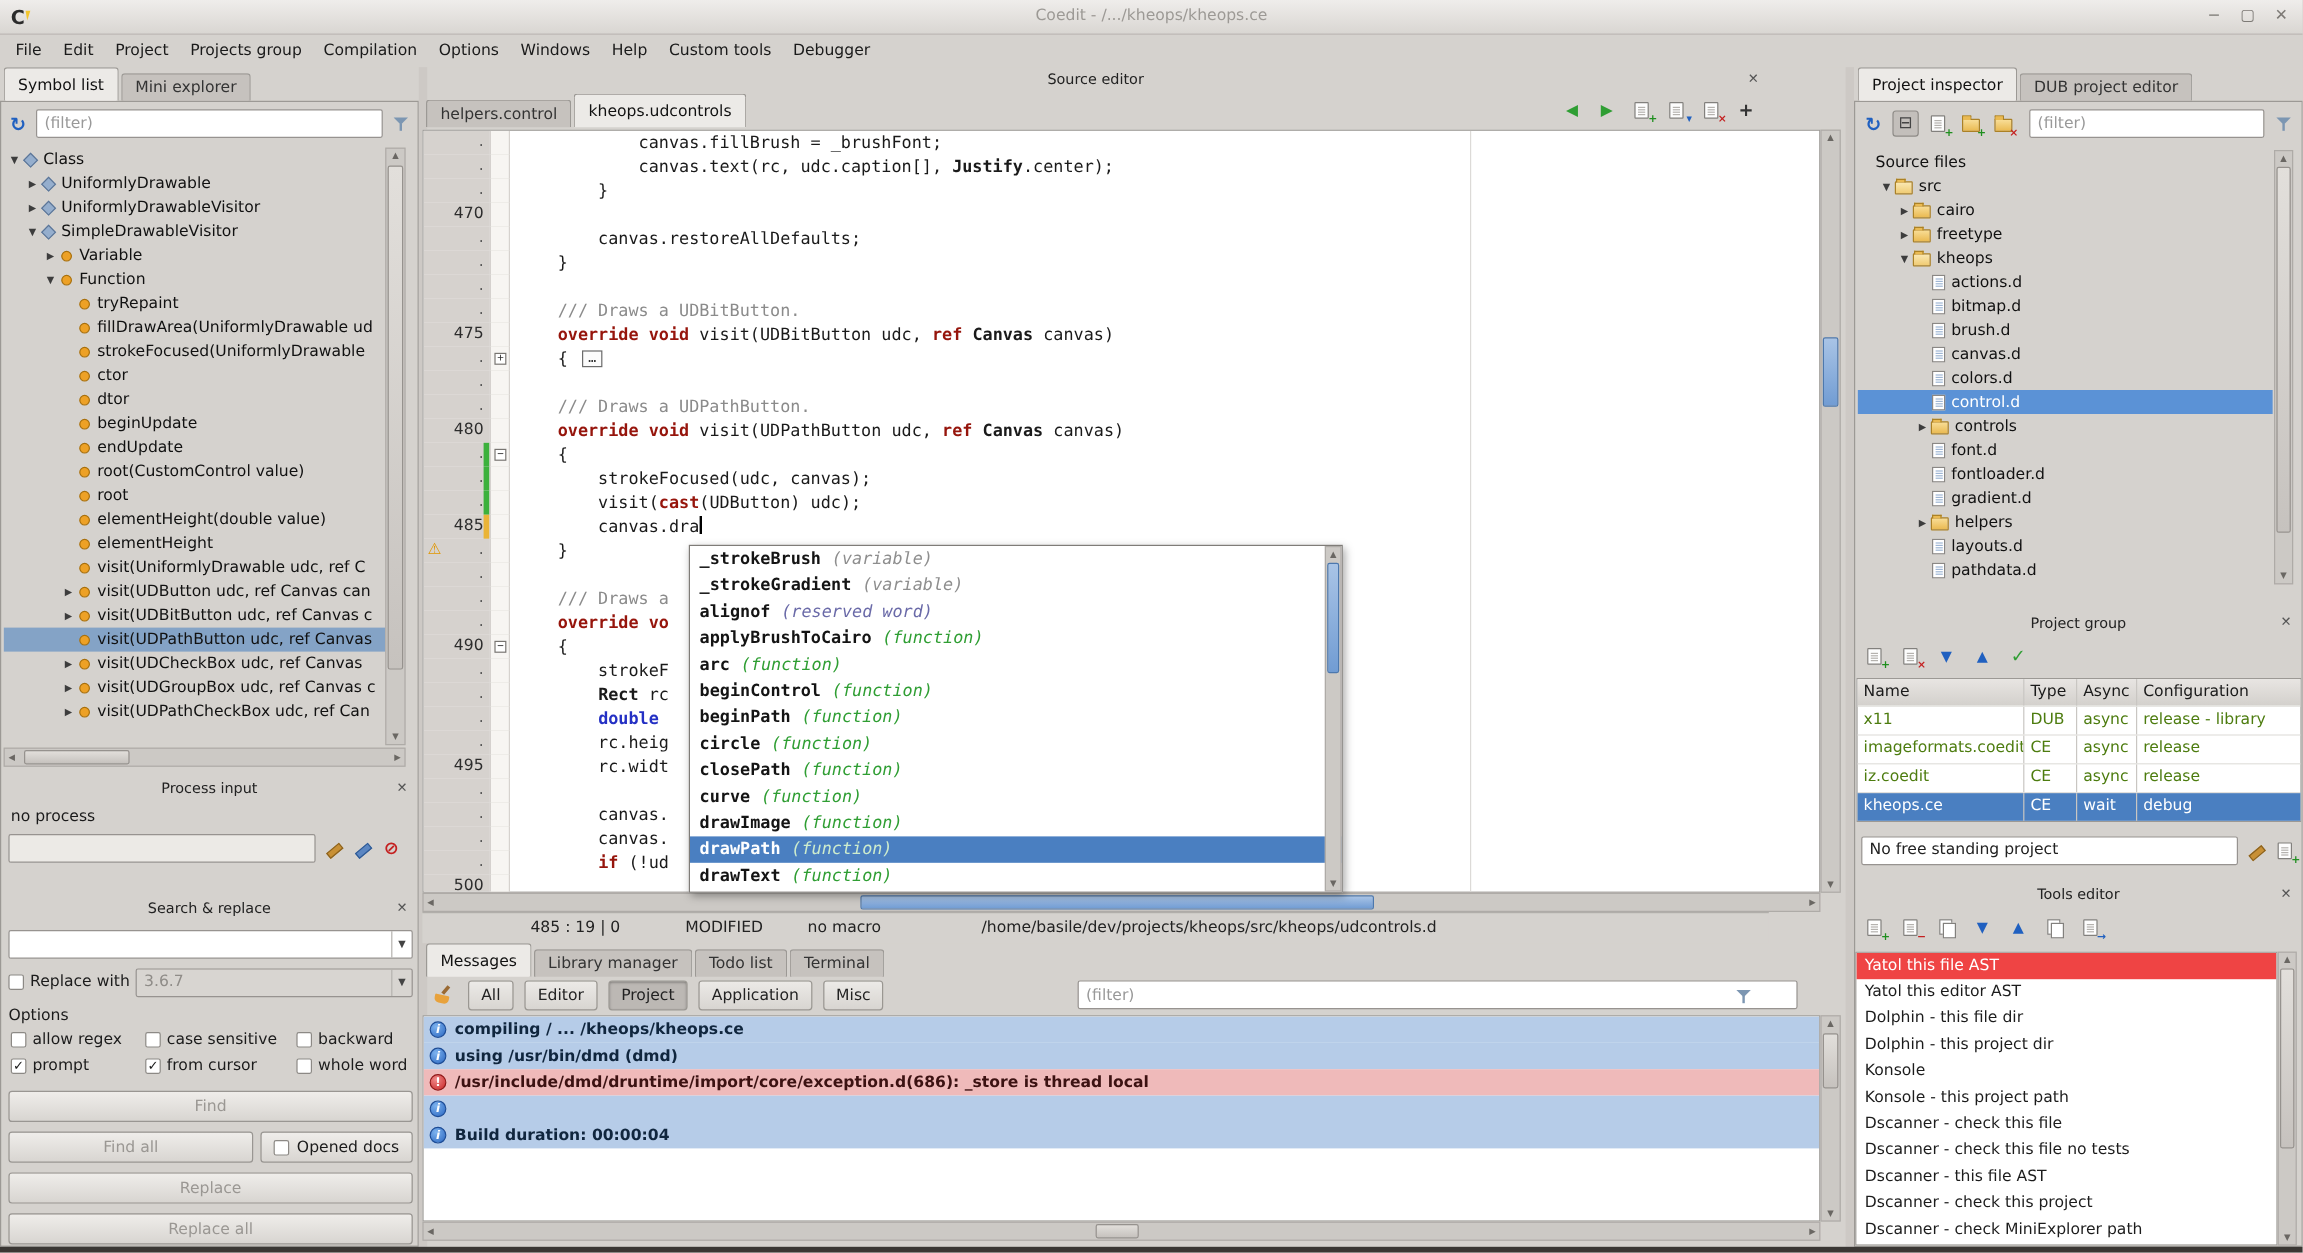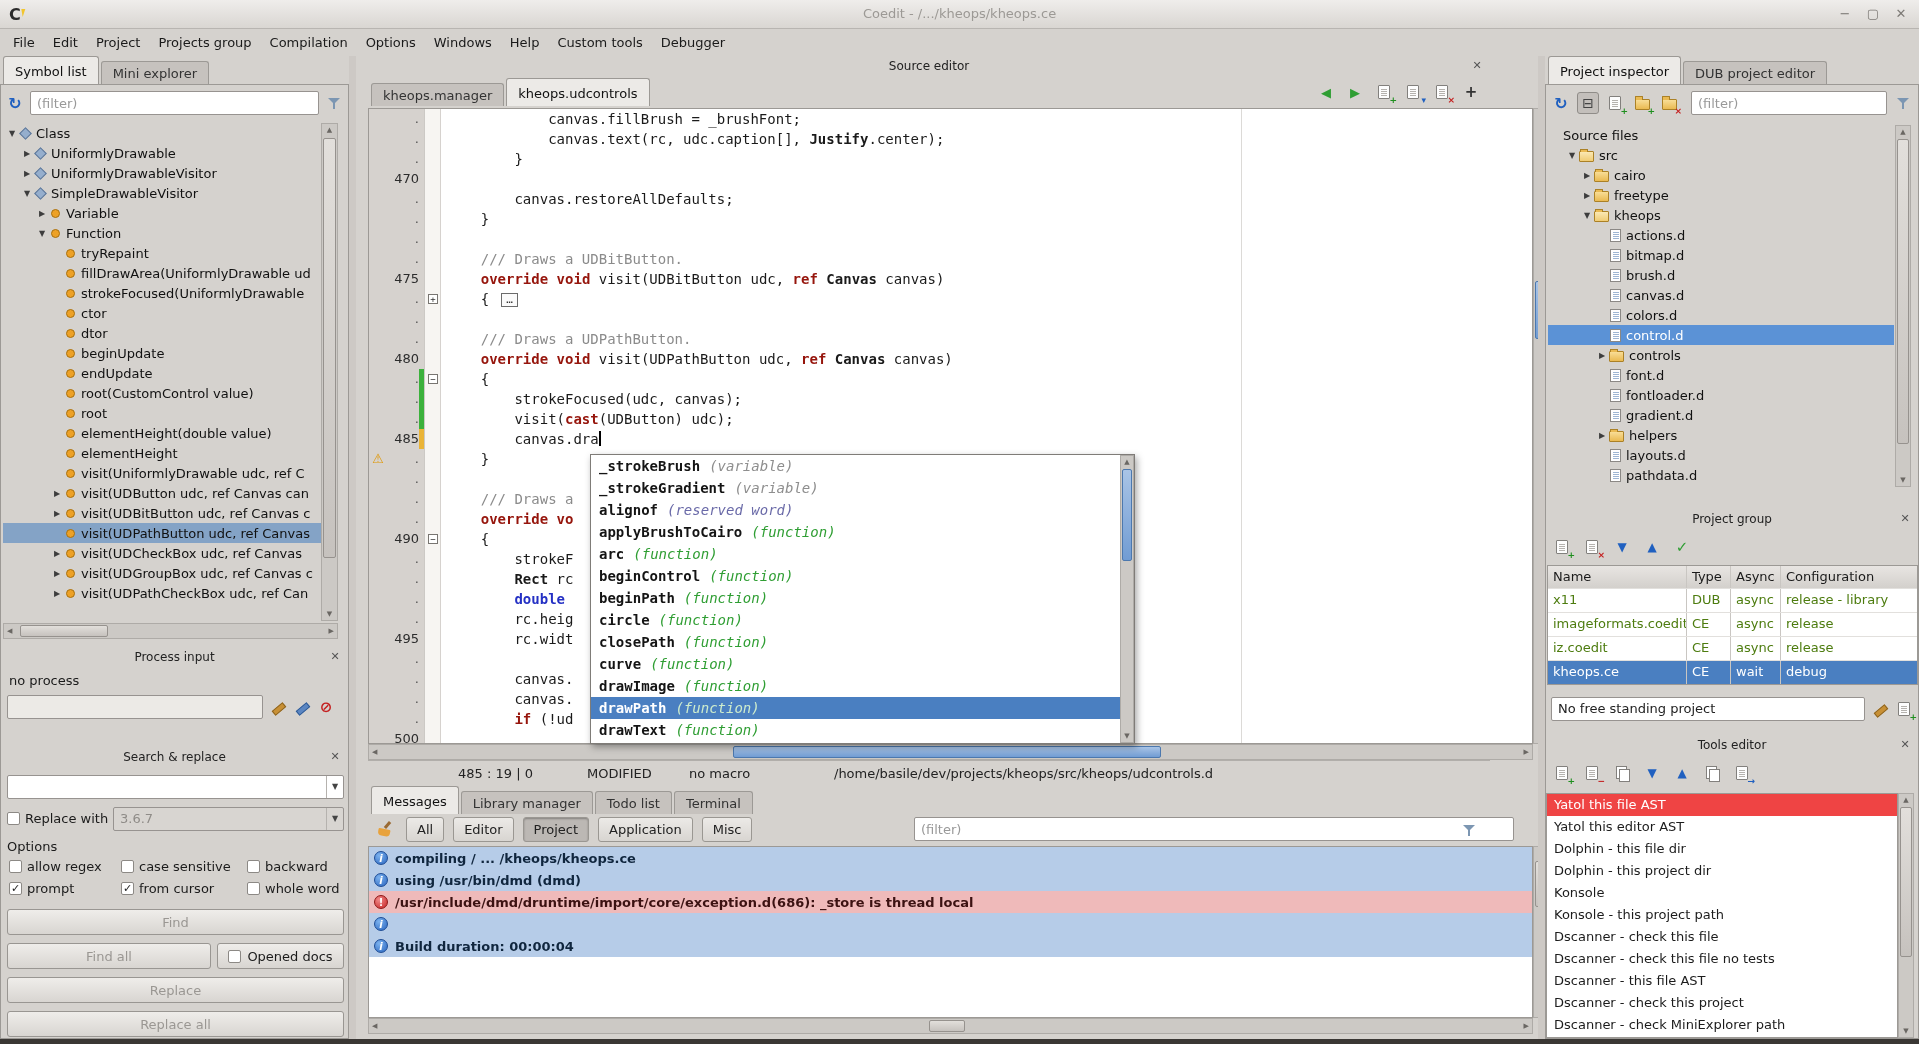--- a/index.html
+++ b/index.html
@@ -16,21 +16,21 @@
 .win-controls{position:absolute;right:6px;top:4px;display:flex;gap:4px;}
 .win-btn{width:24px;height:20px;text-align:center;color:#7d7a76;font-size:13px;line-height:20px;}
 
 
 .menubar{position:absolute;top:29px;left:0;right:0;height:27px;display:flex;align-items:center;padding-left:4px;background:#d5d2ce;}
 .menu-item{padding:5px 9px;font-size:13px;}
 
 
 .panel{position:absolute;top:56px;height:983px;}
 #left-panel{left:0;width:349px;}
-#editor-panel{left:368px;width:1122px;}
+#editor-panel{left:352px;width:1122px;}
 #right-panel{left:1545px;width:374px;}
 .splitter{position:absolute;top:56px;height:983px;width:7px;background:#cdc9c5;}
 #split-l{left:349px;}
 #split-r{left:1538px;}
 #bottom-edge{position:absolute;bottom:0;left:0;right:0;height:5px;background:#3a3734;}
 
 .tabs{position:absolute;top:0;left:0;right:0;height:28px;display:flex;align-items:flex-end;padding-left:3px;}
 .tab{padding:4px 11px;background:#c6c2be;border:1px solid #9c9995;border-bottom:none;border-radius:3px 3px 0 0;margin-right:2px;font-size:13px;color:#333;height:23px;white-space:nowrap;}
 .tab.active{background:#eceae7;height:28px;padding-top:7px;color:#111;position:relative;z-index:3;}
 .panel-box{position:absolute;left:0;right:0;top:28px;bottom:0;border:1px solid #9c9995;background:#d5d2ce;}
@@ -422,21 +422,21 @@
   </div>
 
   <div class="splitter" id="split-l"></div>
 
   <div id="editor-panel" class="panel">
     <div class="strip" style="top:0;">
       <span>Source editor</span>
       <span class="xbtn"></span>
     </div>
     <div class="tabs" style="top:22px;">
-        <div class="tab">kheops.manager</div>
+        <div class="tab">helpers.control</div>
         <div class="tab active">kheops.udcontrols</div>
       </div>
     <div style="position:absolute;top:25px;right:8px;display:flex;gap:7px;align-items:center;">
         <span class="tbicon">
           <span style="color: rgb(47, 158, 51); font-size: 13px;">◀</span>
         </span>
         <span class="tbicon">
           <span style="color: rgb(47, 158, 51); font-size: 13px;">▶</span>
         </span>
         <span class="tbicon">

